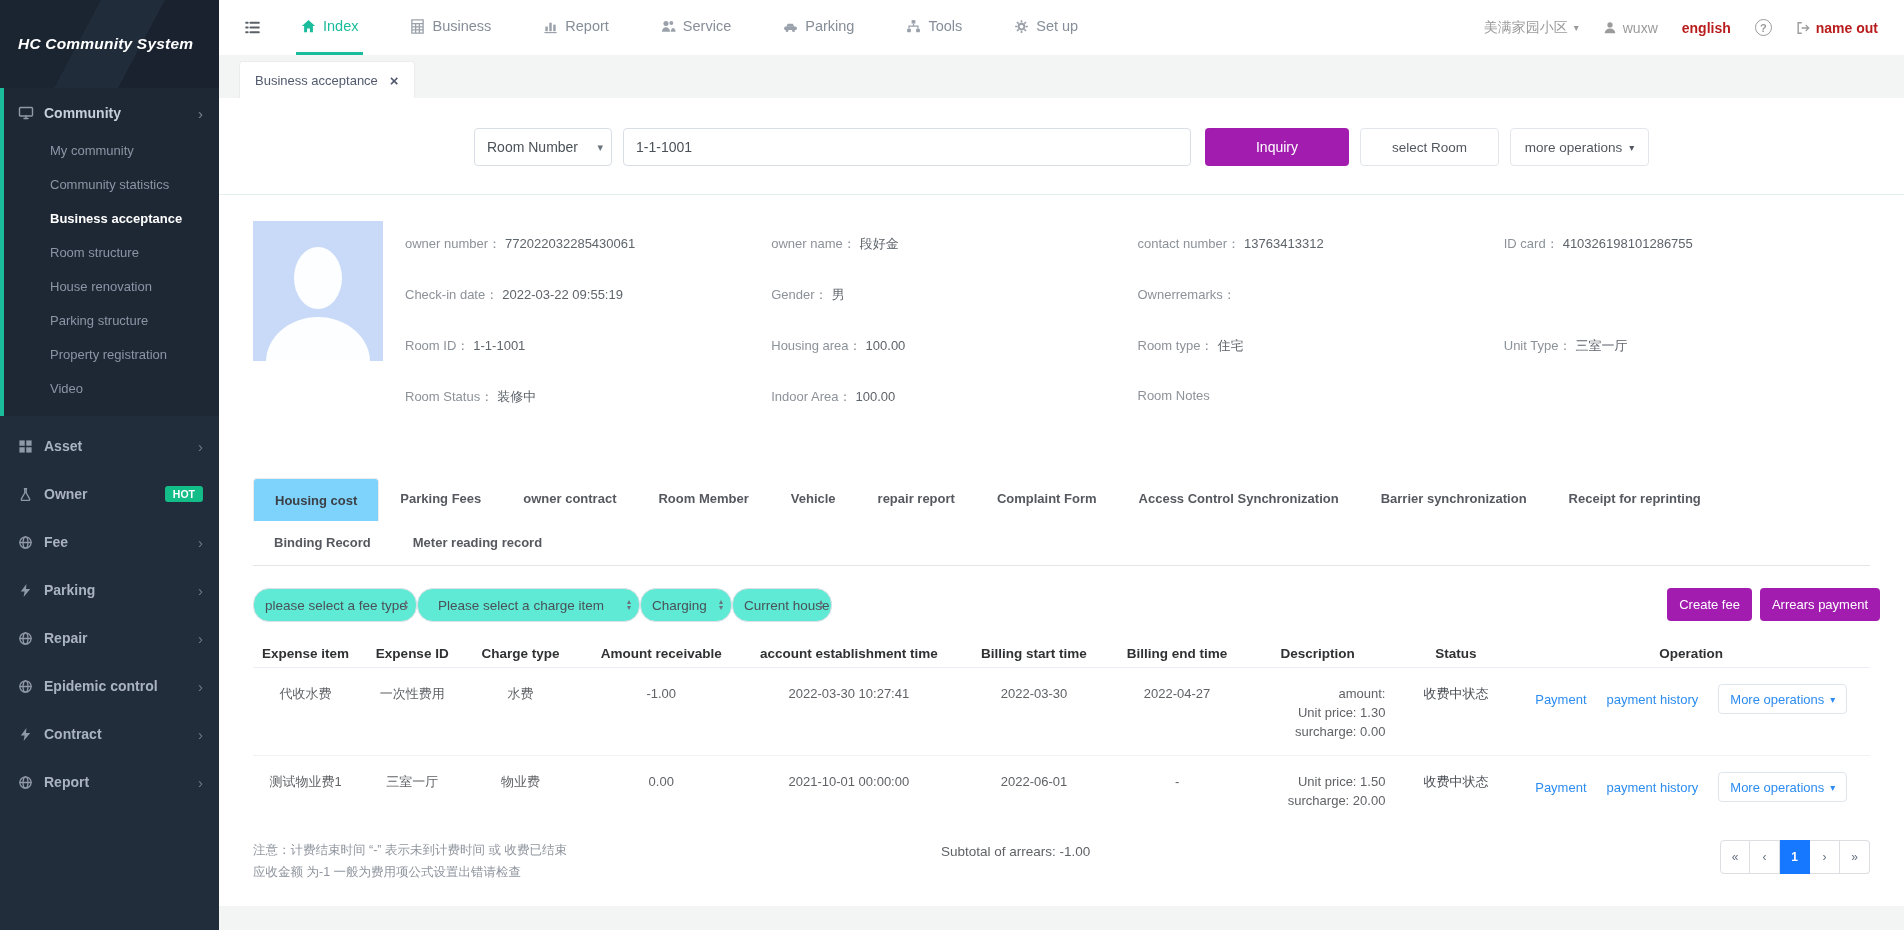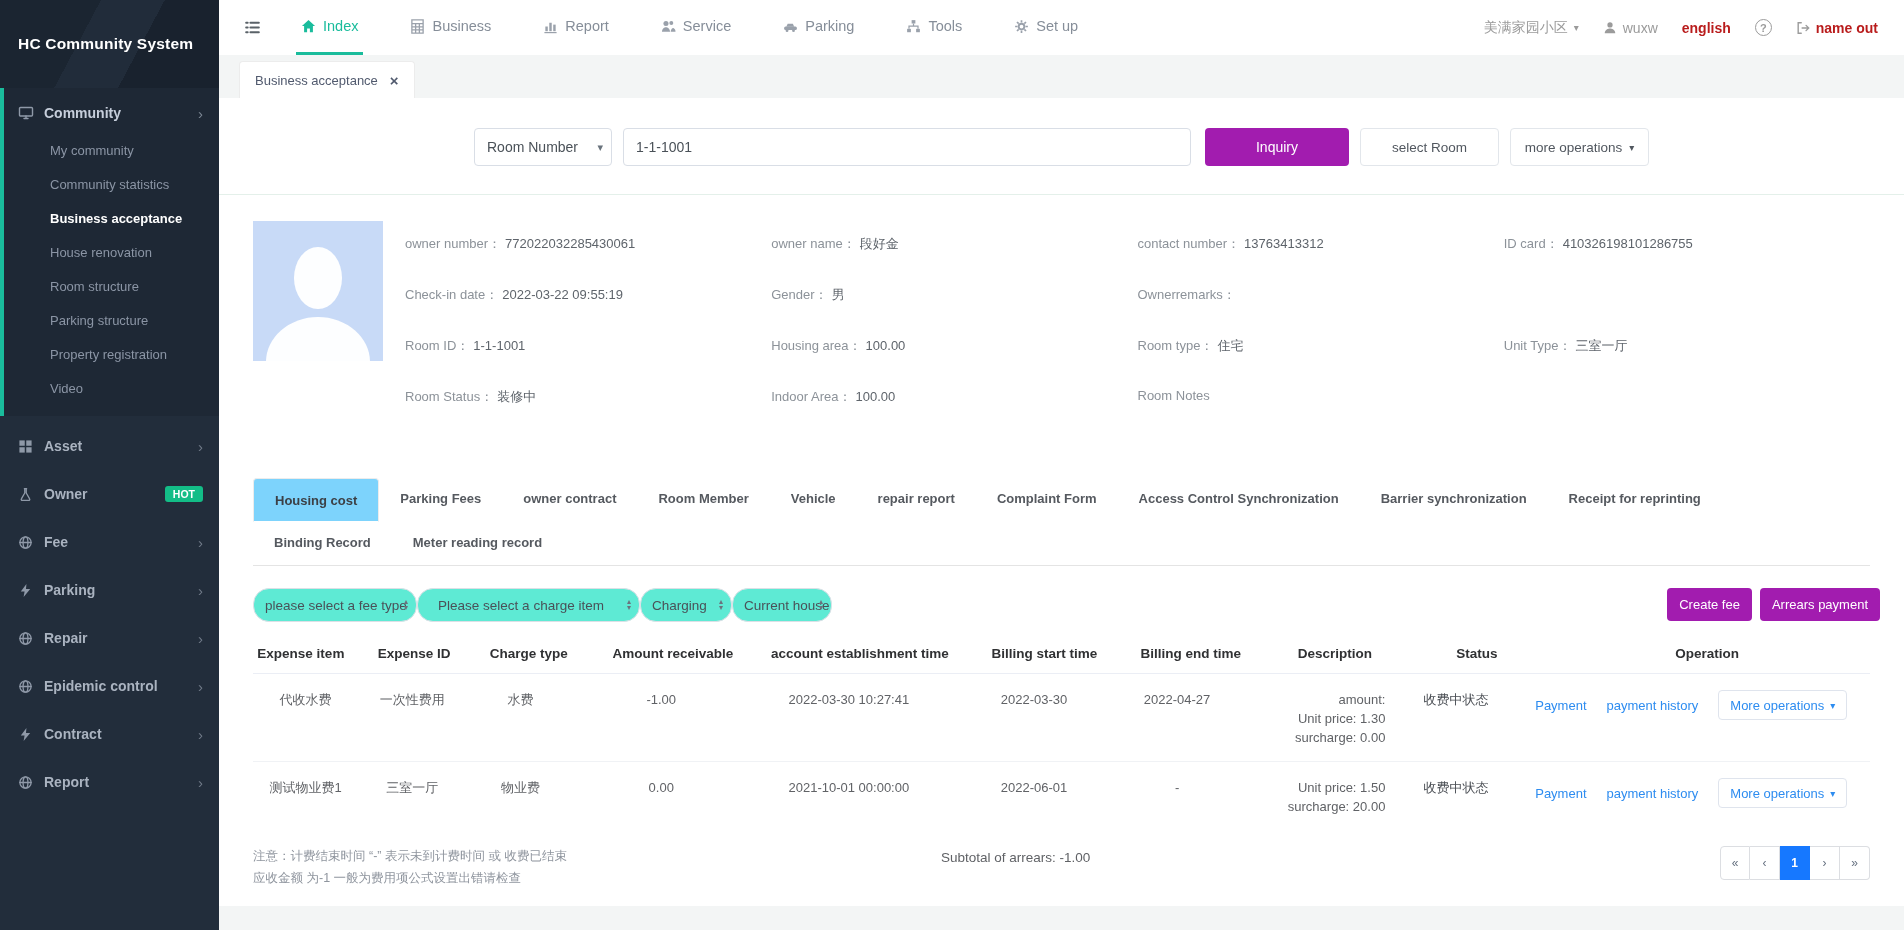--- a/index.html
+++ b/index.html
@@ -5,21 +5,21 @@
   * { box-sizing: border-box; margin: 0; padding: 0; }
   html,body { width:1904px; height:930px; overflow:hidden; }
   body { font-family:"Liberation Sans","DejaVu Sans",sans-serif; background:#f3f5f5; font-size:13px; }
   .app { display:flex; width:1904px; height:930px; }
 
   
   .sidebar { width:219px; flex-shrink:0; background:#222d3b; color:#97a0ae; overflow:hidden; }
   .side-head { height:88px; display:flex; align-items:center; padding-left:18px;
     background:linear-gradient(118deg,#1b2531 0%,#1b2531 38%,#212c3a 38%,#212c3a 62%,#19222e 62%);
   }
-  .side-title { color:#fff; font-size:15.5px; font-weight:bold; letter-spacing:.2px; }
+  .side-title { color:#fff; font-size:15.5px; font-weight:bold; letter-spacing:.2px;font-style:italic; }
   .community-block { background:#1e2835; border-left:4px solid #1abc9c; padding:4px 0 10px; }
   .side-parent { display:flex; align-items:center; height:42px; padding:0 16px 0 14px; color:#c6cedb; font-weight:bold; font-size:14px; cursor:pointer; }
   .side-parent .p-icon { width:16px; height:16px; margin-right:10px; flex-shrink:0; }
   .side-parent .chev { margin-left:auto; color:#7c8794; font-size:15px; font-weight:normal; }
   .subitem { height:34px; line-height:34px; padding-left:46px; font-size:13px; color:#8b95a5; cursor:pointer; }
   .subitem.active { color:#ffffff; font-weight:bold; }
   .side-section { display:flex; align-items:center; height:48px; padding:0 16px 0 18px; color:#aab3c0; font-weight:bold; font-size:14px; cursor:pointer; }
   .side-section .p-icon { width:15px; height:15px; margin-right:11px; flex-shrink:0; }
   .side-section .chev { margin-left:auto; color:#707a88; font-size:15px; font-weight:normal; }
   .hot-badge { margin-left:auto; background:#13bd87; color:#fff; font-size:10.5px; font-weight:bold; padding:2px 8px; border-radius:3px; }
@@ -86,21 +86,21 @@
   .filter-row { display:flex; align-items:flex-start; padding:22px 24px 0 34px; }
   .fsel { position:relative; height:34px; border:1px solid #dce0e6; border-radius:16px; background:#5eead4;
     display:flex; align-items:center; padding:0 26px 0 11px; color:#4a5158; font-size:13.5px; cursor:pointer; overflow:hidden; white-space:nowrap; }
   .fsel .updown { position:absolute; right:8px; display:flex; flex-direction:column; line-height:6px; color:#6a737d; font-size:8px; }
   .actions { margin-left:auto; display:flex; flex-direction:column; align-items:flex-end; gap:5px; }
   .act-row { display:flex; gap:8px; }
   .btn-act { height:33px; padding:0 12px; font-size:13px; }
 
   
   .fee-table { margin:24px 34px 0; }
-  .t-head { display:flex; border-bottom:1px solid #ebeef5; padding-bottom:12px;gap:16px; }
+  .t-head { display:flex; border-bottom:1px solid #ebeef5; padding-bottom:6px; }
   .t-head > div { font-size:13.5px; font-weight:bold; color:#303133; text-align:center; }
   .t-row { display:flex; align-items:flex-start; padding:14px 0; border-bottom:1px solid #f0f2f5; }
   .t-row:last-child { border-bottom:none; }
   .t-row > div { font-size:13px; color:#606266; text-align:center; line-height:19px; padding-top:2px; }
   .c0{width:6.5%;} .c1{width:6.7%;} .c2{width:6.7%;} .c3{width:10.7%;} .c4{width:12.5%;}
   .c5{width:10.4%;} .c6{width:7.3%;} .c7{width:10.1%;} .c8{width:7.0%;} .c9{width:22.1%;}
   .desc-cell { text-align:right !important; padding-right:14px; }
   .ops-cell { display:flex; align-items:center; justify-content:center; gap:20px; }
   .op-link { color:#2d8cf0; cursor:pointer; text-decoration:none; font-size:13px; }
   .btn-more { background:#fff; border:1px solid #dfe4ed; border-radius:4px; height:30px; padding:0 11px;
@@ -136,22 +136,22 @@
         <svg class="p-icon sicon" viewBox="0 0 16 16">
             <rect x="1.5" y="2.5" width="13" height="8.5" rx="1"></rect>
             <path d="M6 13.5 H10 M8 11 V13.5"></path>
           </svg>
         <span>Community</span>
         <span class="chev">›</span>
       </div>
       <div class="subitem">My community</div>
       <div class="subitem">Community statistics</div>
       <div class="subitem active">Business acceptance</div>
+      <div class="subitem">Room structure</div>
       <div class="subitem">House renovation</div>
-      <div class="subitem">Room structure</div>
       <div class="subitem">Parking structure</div>
       <div class="subitem">Property registration</div>
       <div class="subitem">Video</div>
     </div>
 
     <div class="side-sections">
       <div class="side-section">
         <svg class="p-icon sicon" viewBox="0 0 16 16">
             <rect class="fil" x="1.5" y="1.5" width="5.7" height="5.7"></rect>
             <rect class="fil" x="8.8" y="1.5" width="5.7" height="5.7"></rect>

